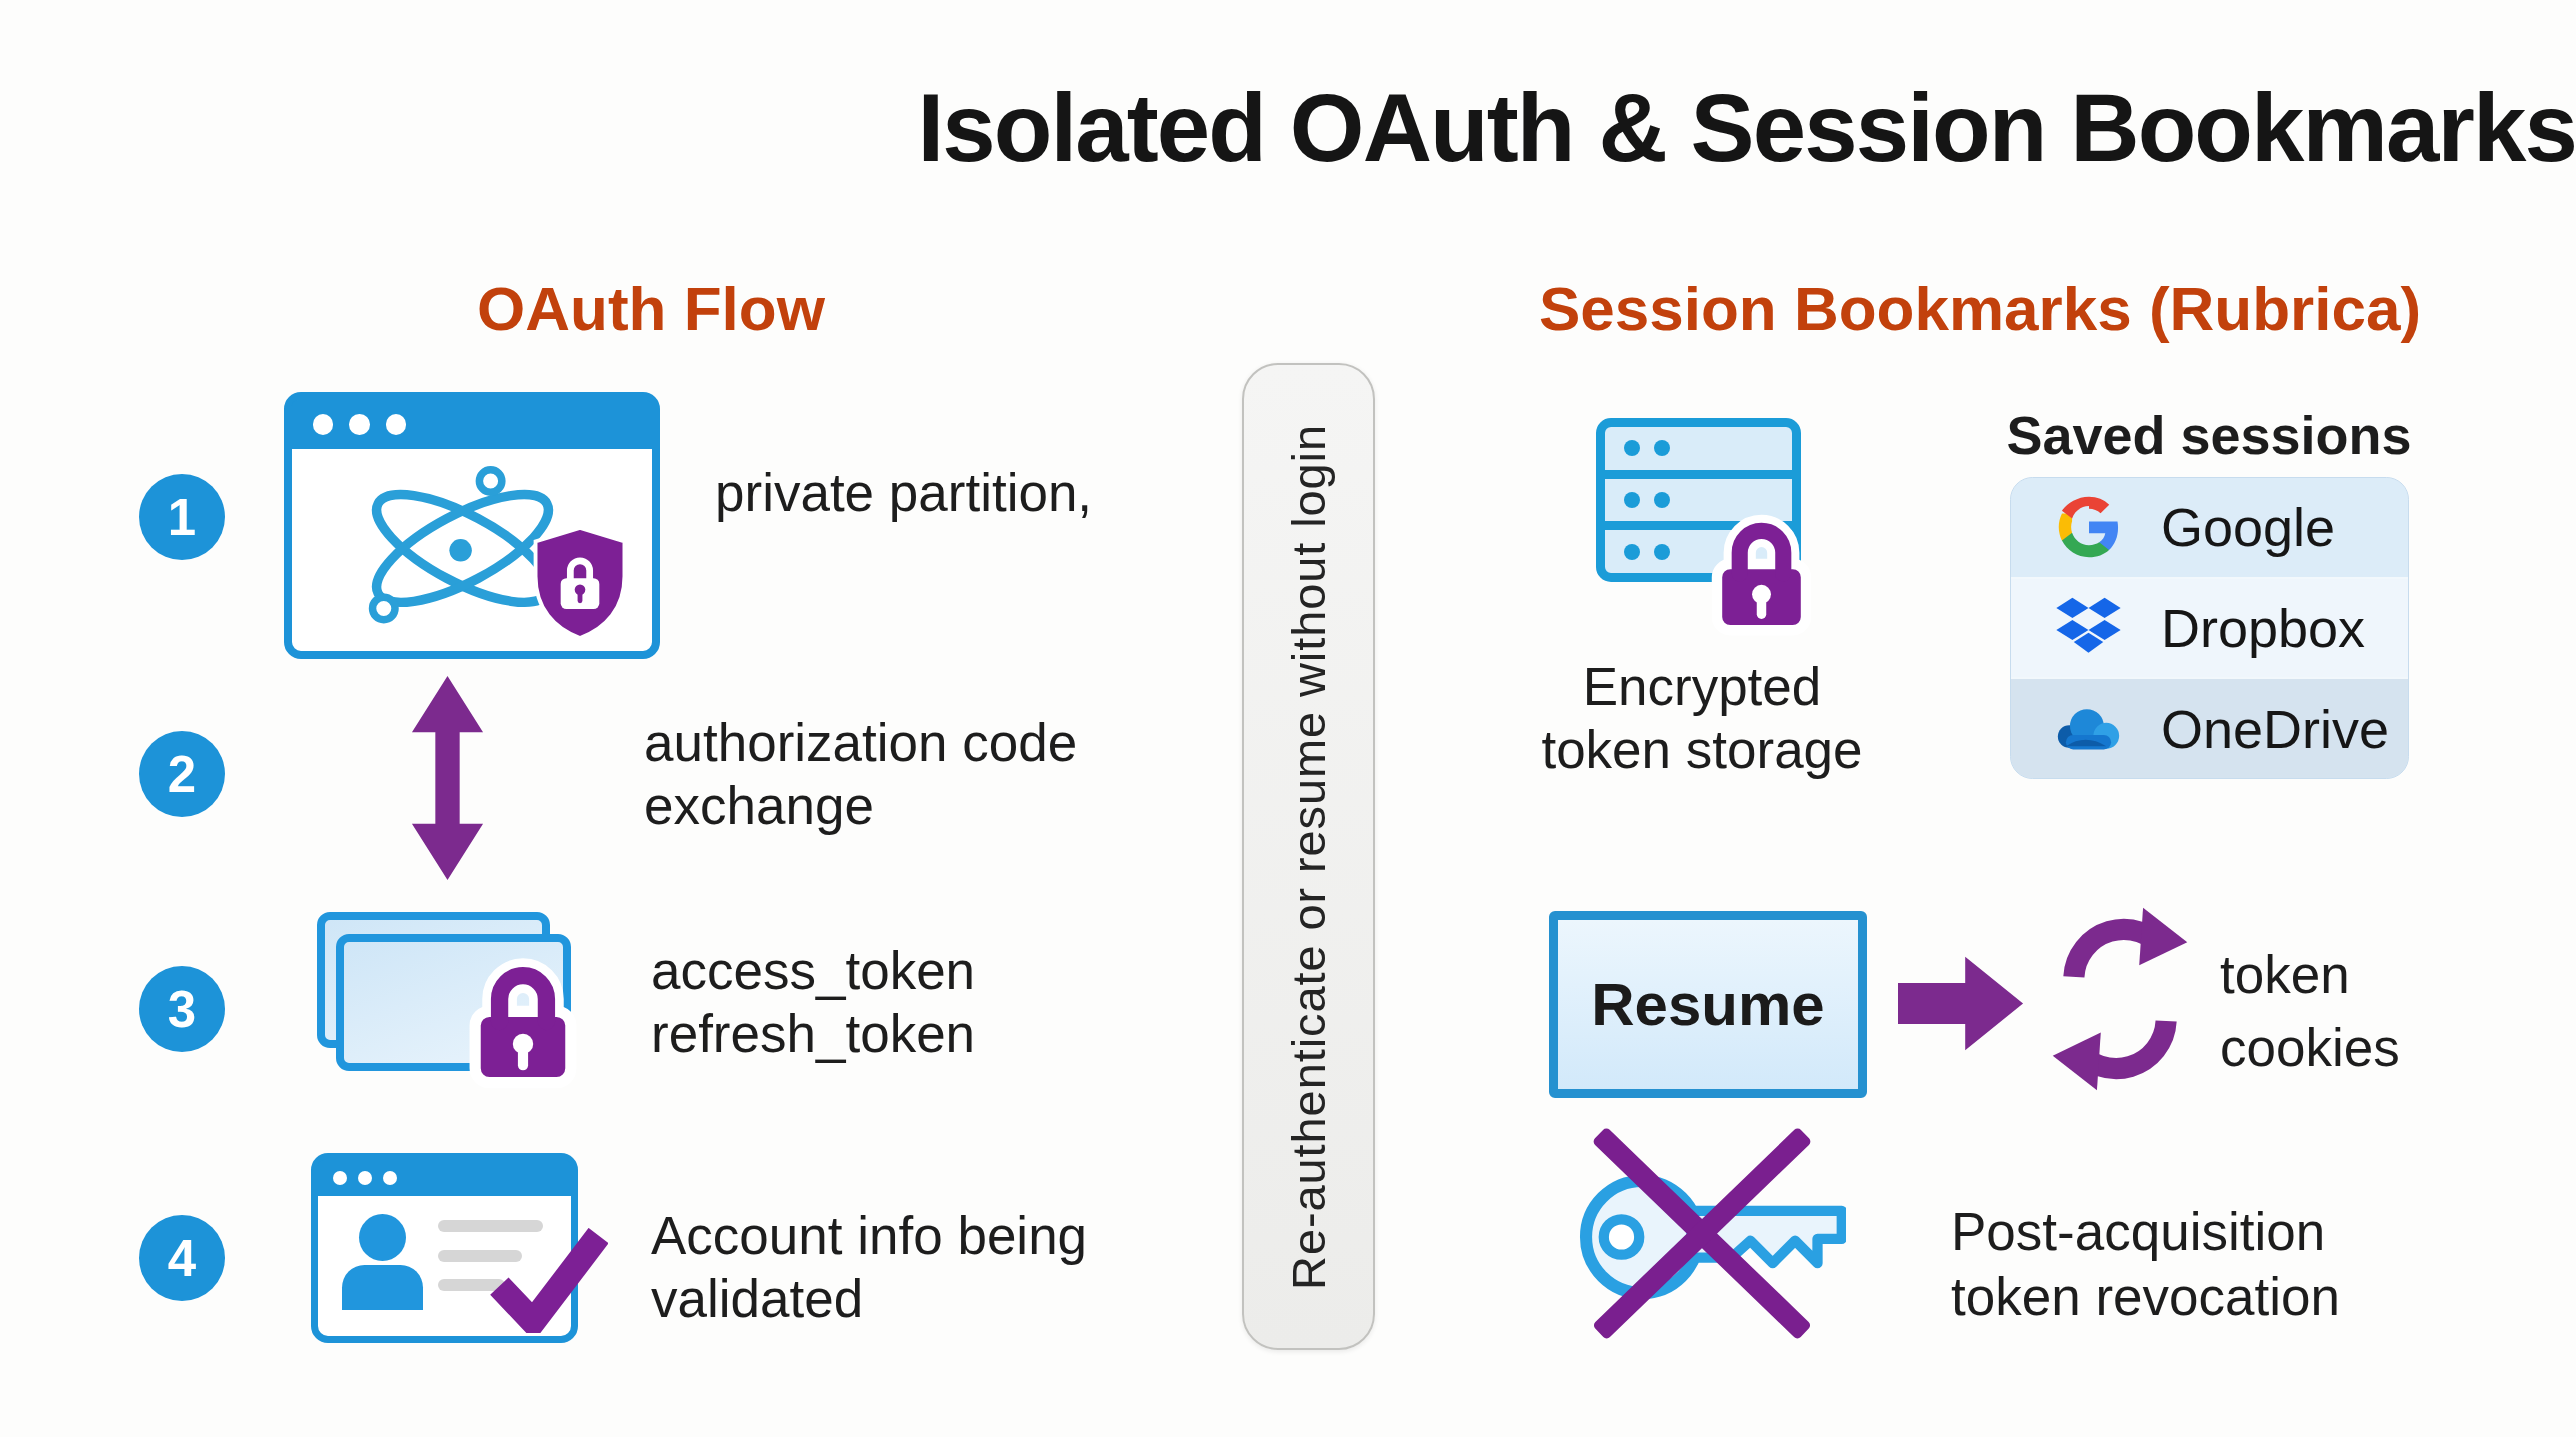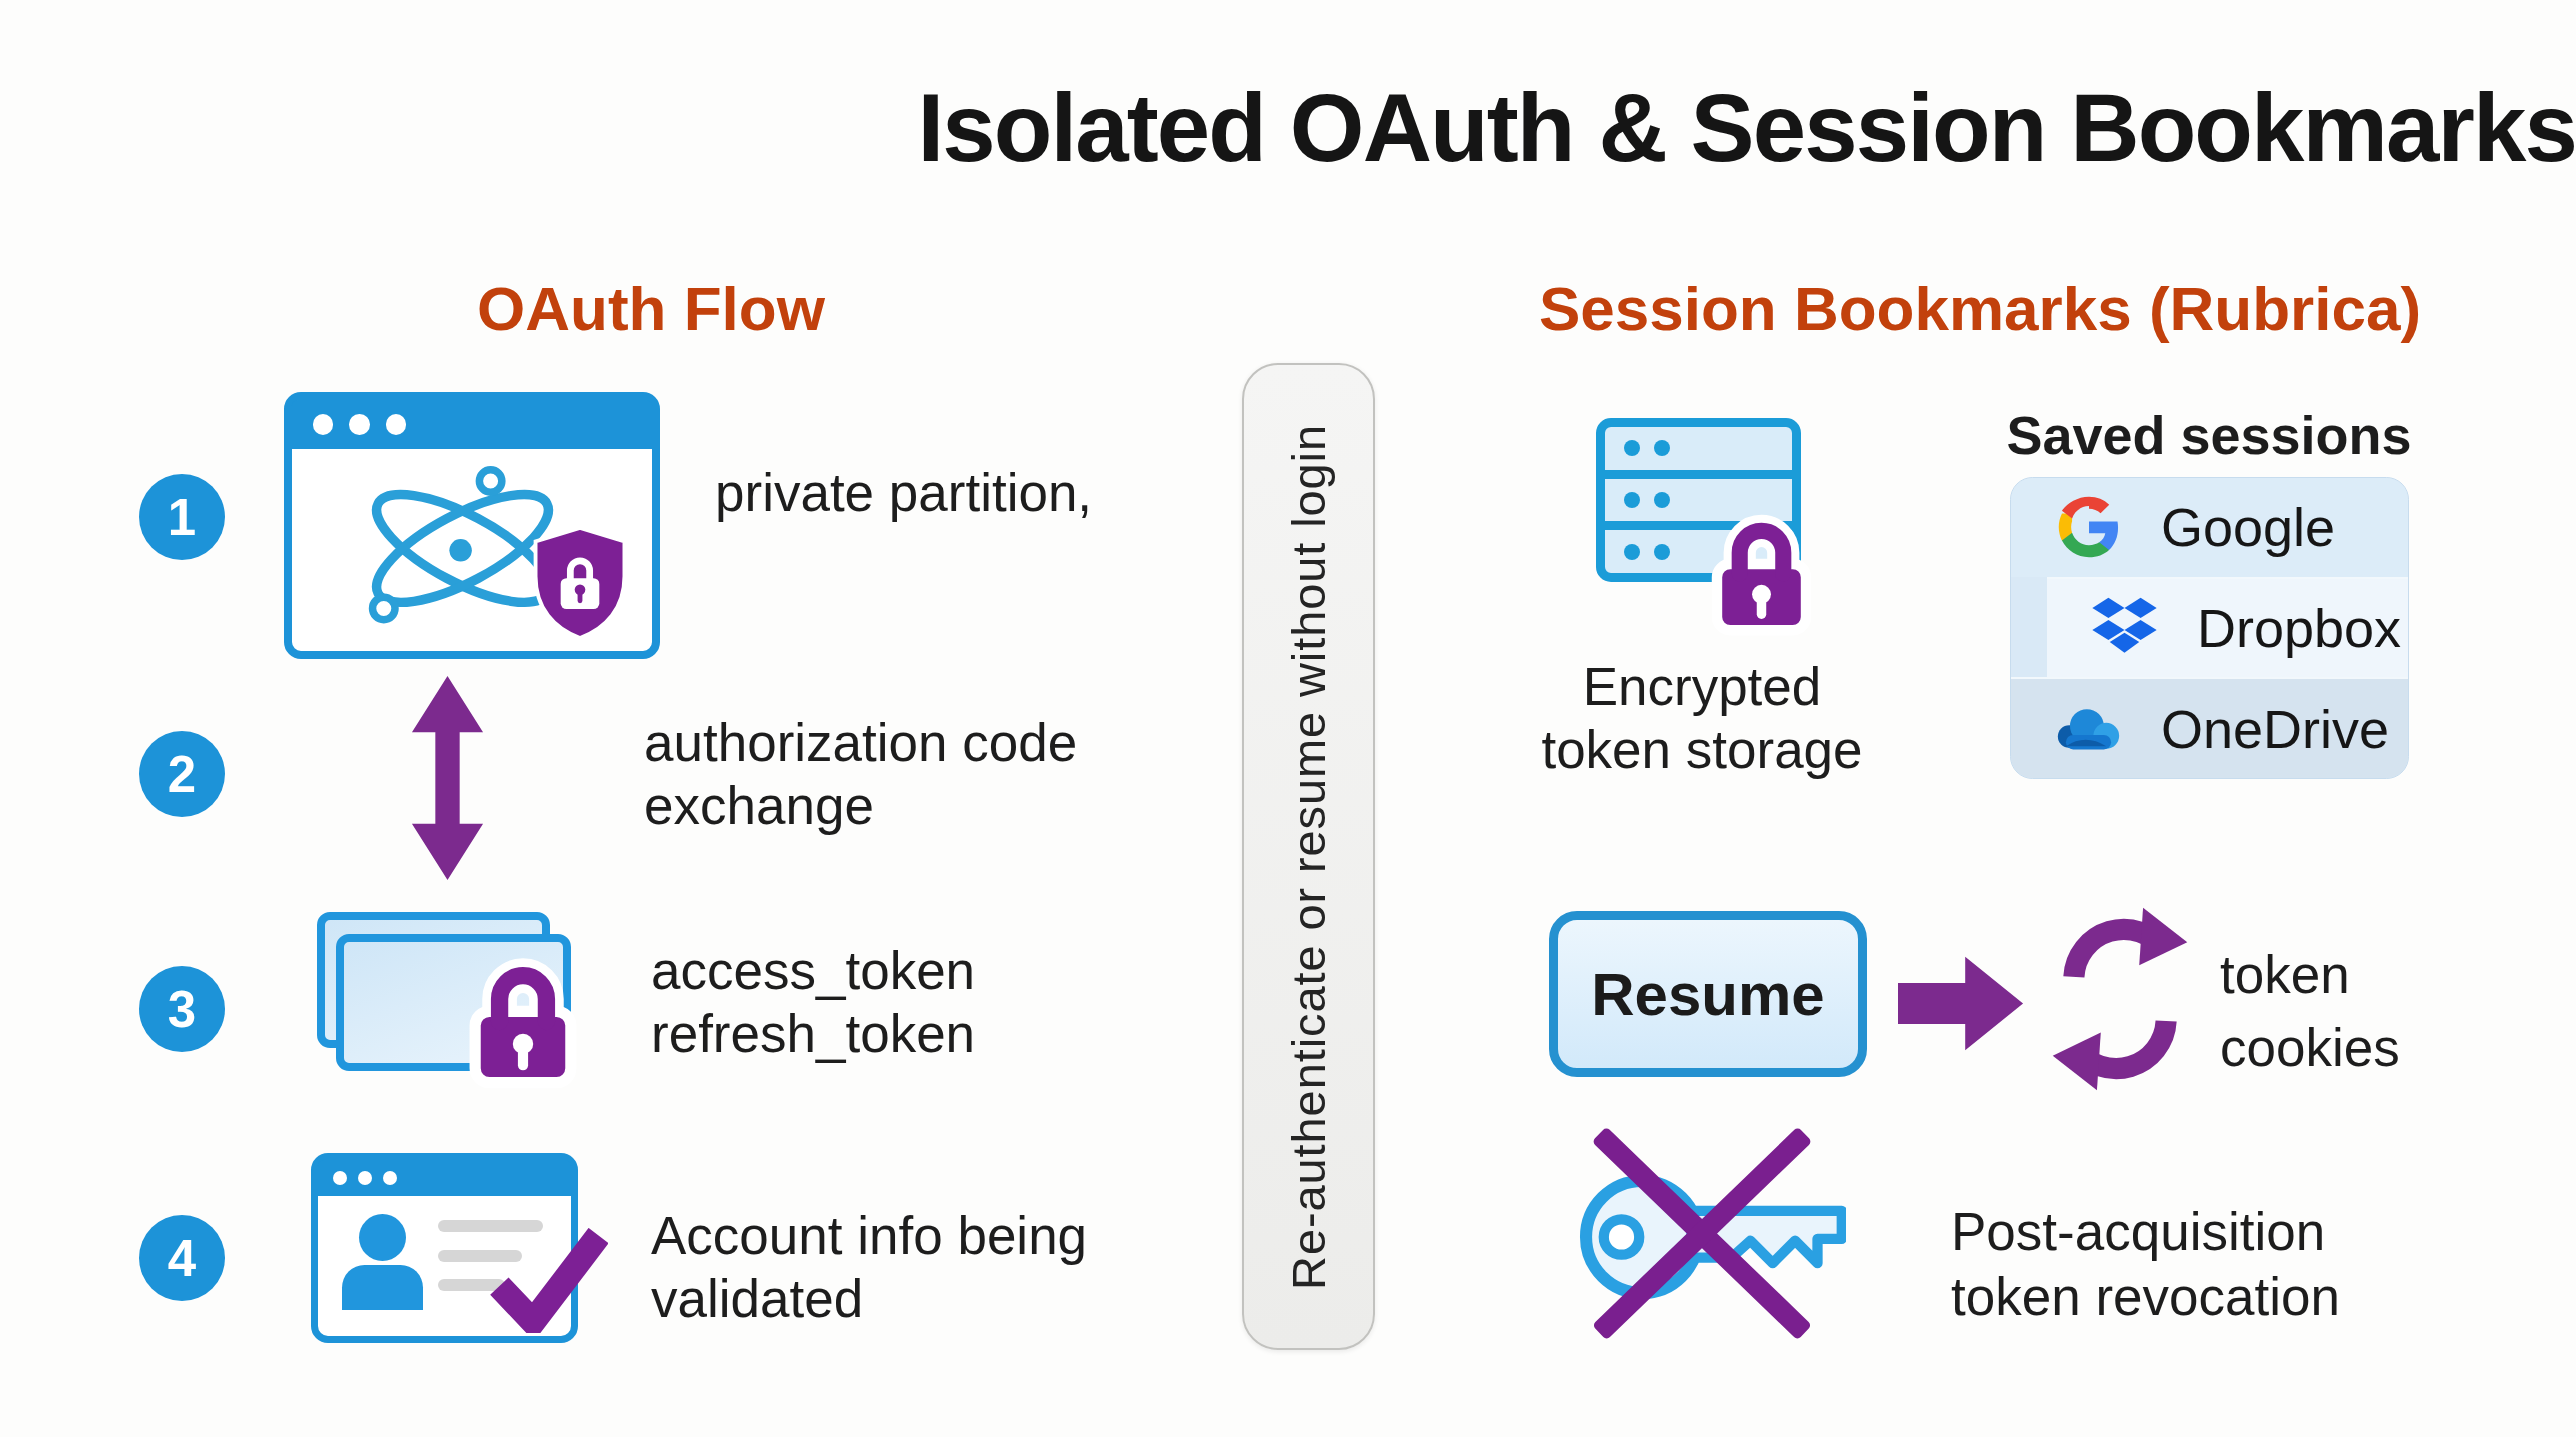--- a/index.html
+++ b/index.html
@@ -46,27 +46,27 @@
   .server .srv-row{flex:1;display:flex;align-items:center;gap:14px;padding-left:19px;}
   .server .srv-row + .srv-row{border-top:9.4px solid #1b9cd8;}
   .srv-dot{width:16px;height:16px;border-radius:50%;background:#1b9cd8;}
   
   .panel{
     width:397px;height:300px;border-radius:22.5px;background:#d9e9f6;border:1.9px solid #c7dcee;
     overflow:hidden;display:flex;flex-direction:column;
   }
   .srow{flex:1;display:flex;align-items:center;padding-left:42px;gap:37px;text-align:center;}
   .srow.r1{background:#dcecf8;}
-  .srow.r2{background:#eff6fc;border-top:2.8px solid #f2f8fc;margin-left:36px;}
+  .srow.r2{background:#eff6fc;border-top:2.8px solid #f2f8fc;}
   .srow.r3{background:#d5e3ef;border-top:2.8px solid #f2f8fc;}
   .slabel{font-size:54px;font-weight:500;color:#161616;}
   .sicon{width:71px;display:flex;align-items:center;justify-content:center;}
   
   .resume-btn{
-    width:318px;height:166px;border-radius:28px;border:9.4px solid #2591d0;
+    width:318px;height:187px;border-radius:6px;border:9.4px solid #2591d0;
     background:linear-gradient(180deg,#ecf6fd,#d2e9fa);
     display:flex;align-items:center;justify-content:center;
     font-size:60px;font-weight:600;color:#1b1b1b;box-sizing:border-box;cursor:pointer;
   }
   
   .xbar{width:286px;height:20.6px;background:#7a1f8f;border-radius:4.7px;}
 </style>
 </head>
 <body>
 

